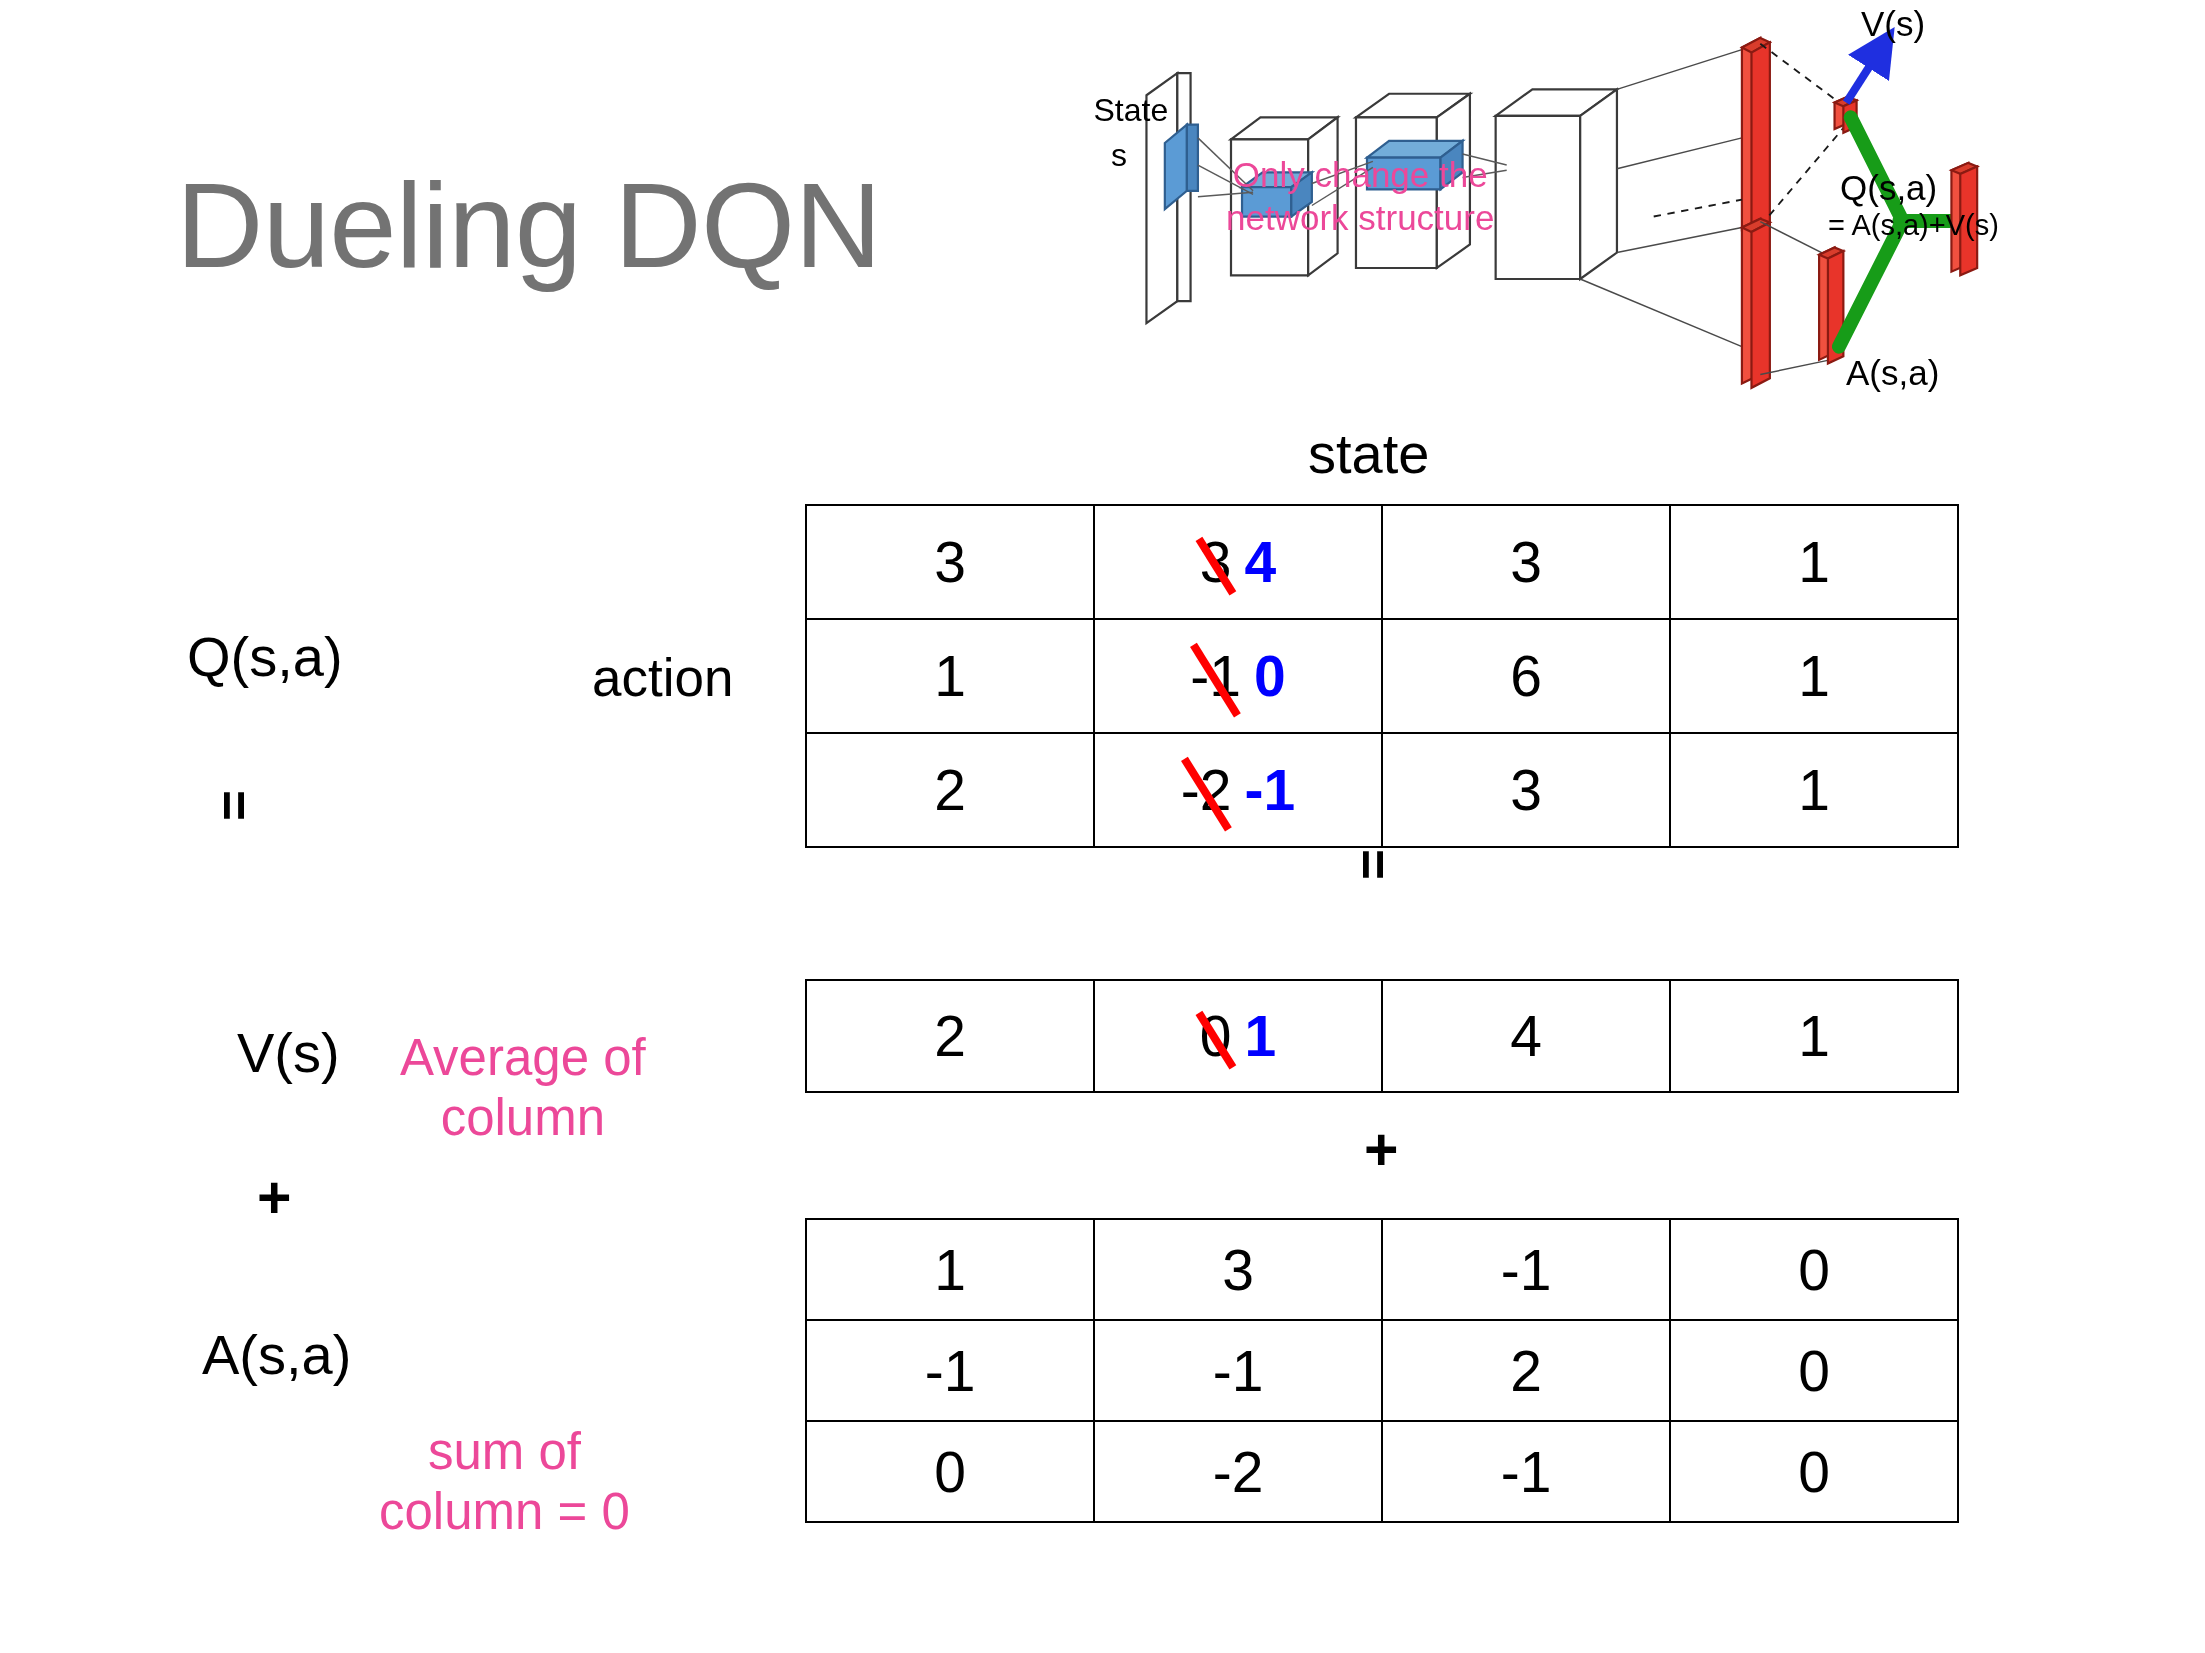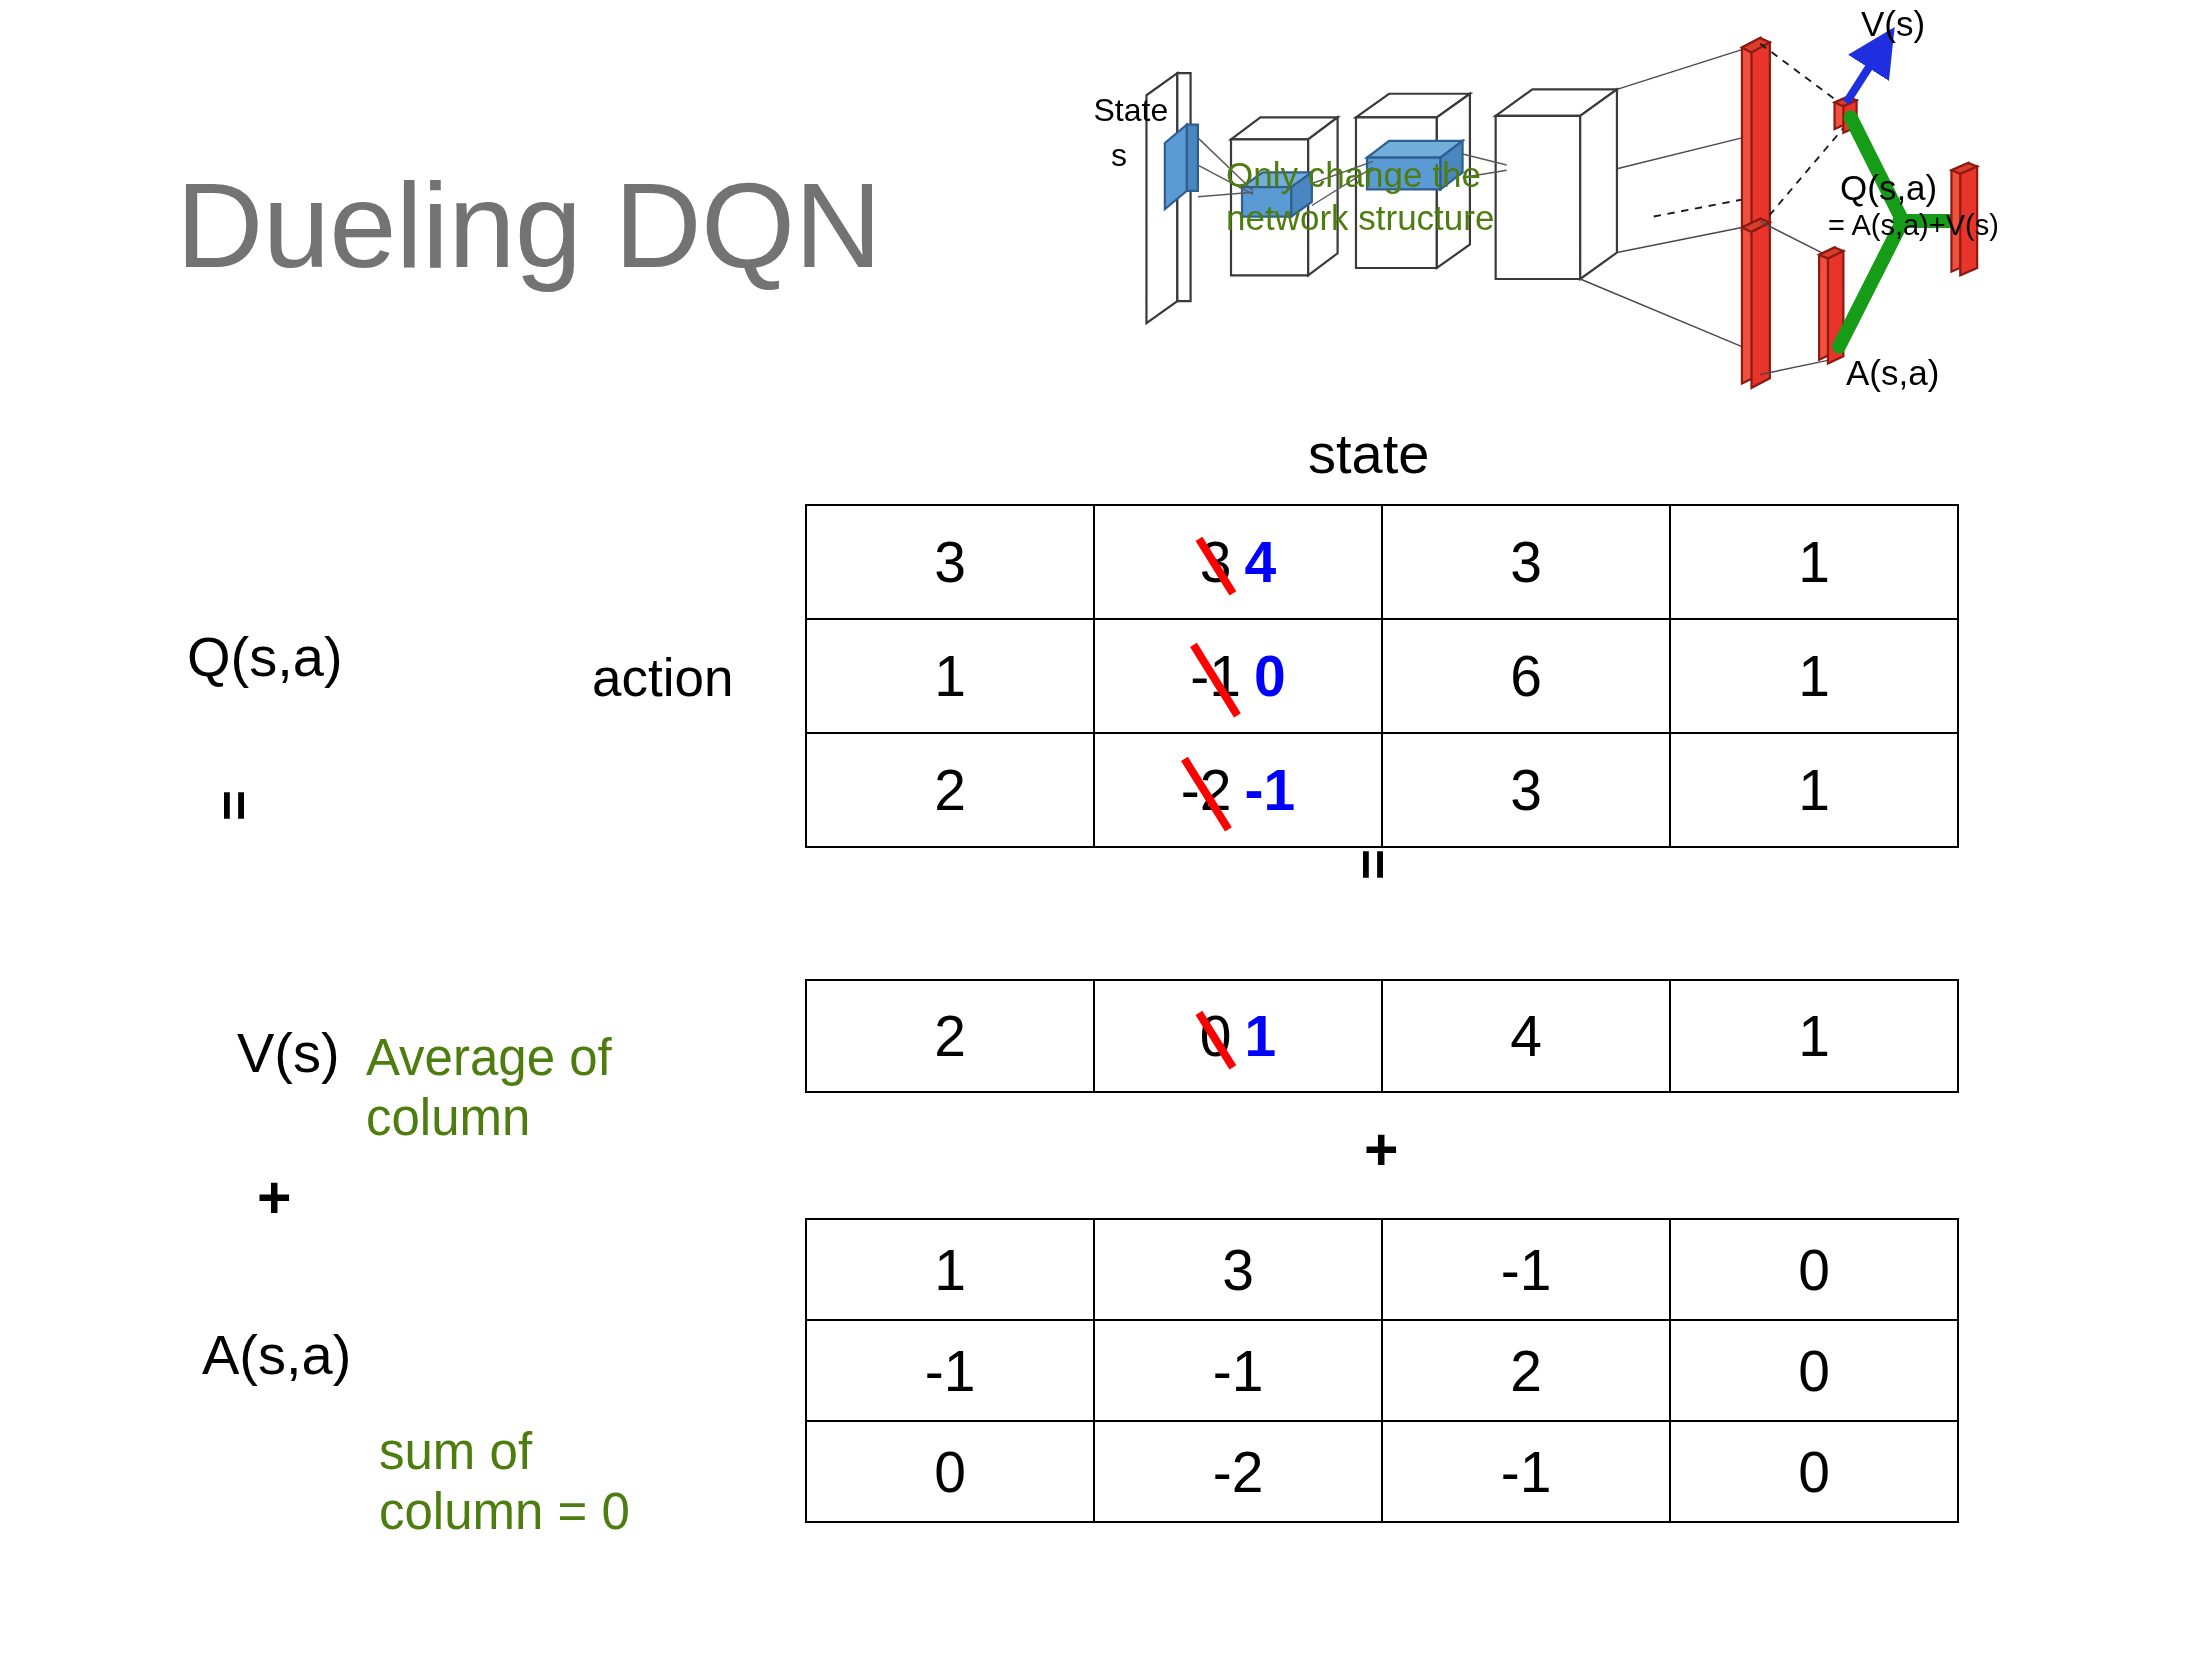--- a/index.html
+++ b/index.html
@@ -36,21 +36,21 @@
     width: 1088px;
     height: 397px;
   }
   #network-diagram svg { display:block; width:100%; height:100%; }
 
   
   .lbl {
     white-space: nowrap;
     line-height: 1;
   }
-  .blue { color: #4d7c0f; }
+  .blue { color: #ec4899; text-align: center; }
 
   #label-state {
     left: 1308px; top: 426px;
     font-size: 56px;
   }
   #label-action {
     left: 592px; top: 651px;
     font-size: 53px;
     text-align: center;
   }
@@ -80,21 +80,21 @@
     left: 1400px; top: 849px;
     font-size: 53px; font-weight: 700;
     transform: rotate(90deg);
     transform-origin: left top;
   }
   #plus-mid {
     left: 1364px; top: 1121px;
     font-size: 59px; font-weight: 700;
   }
   #note-average {
-    left: 366px; top: 1028px;
+    left: 400px; top: 1028px;
     font-size: 51px;
     line-height: 1.18;
     white-space: pre-line;
   }
   #note-sum {
     left: 379px; top: 1422px;
     font-size: 51px;
     line-height: 1.18;
     white-space: pre-line;
   }

